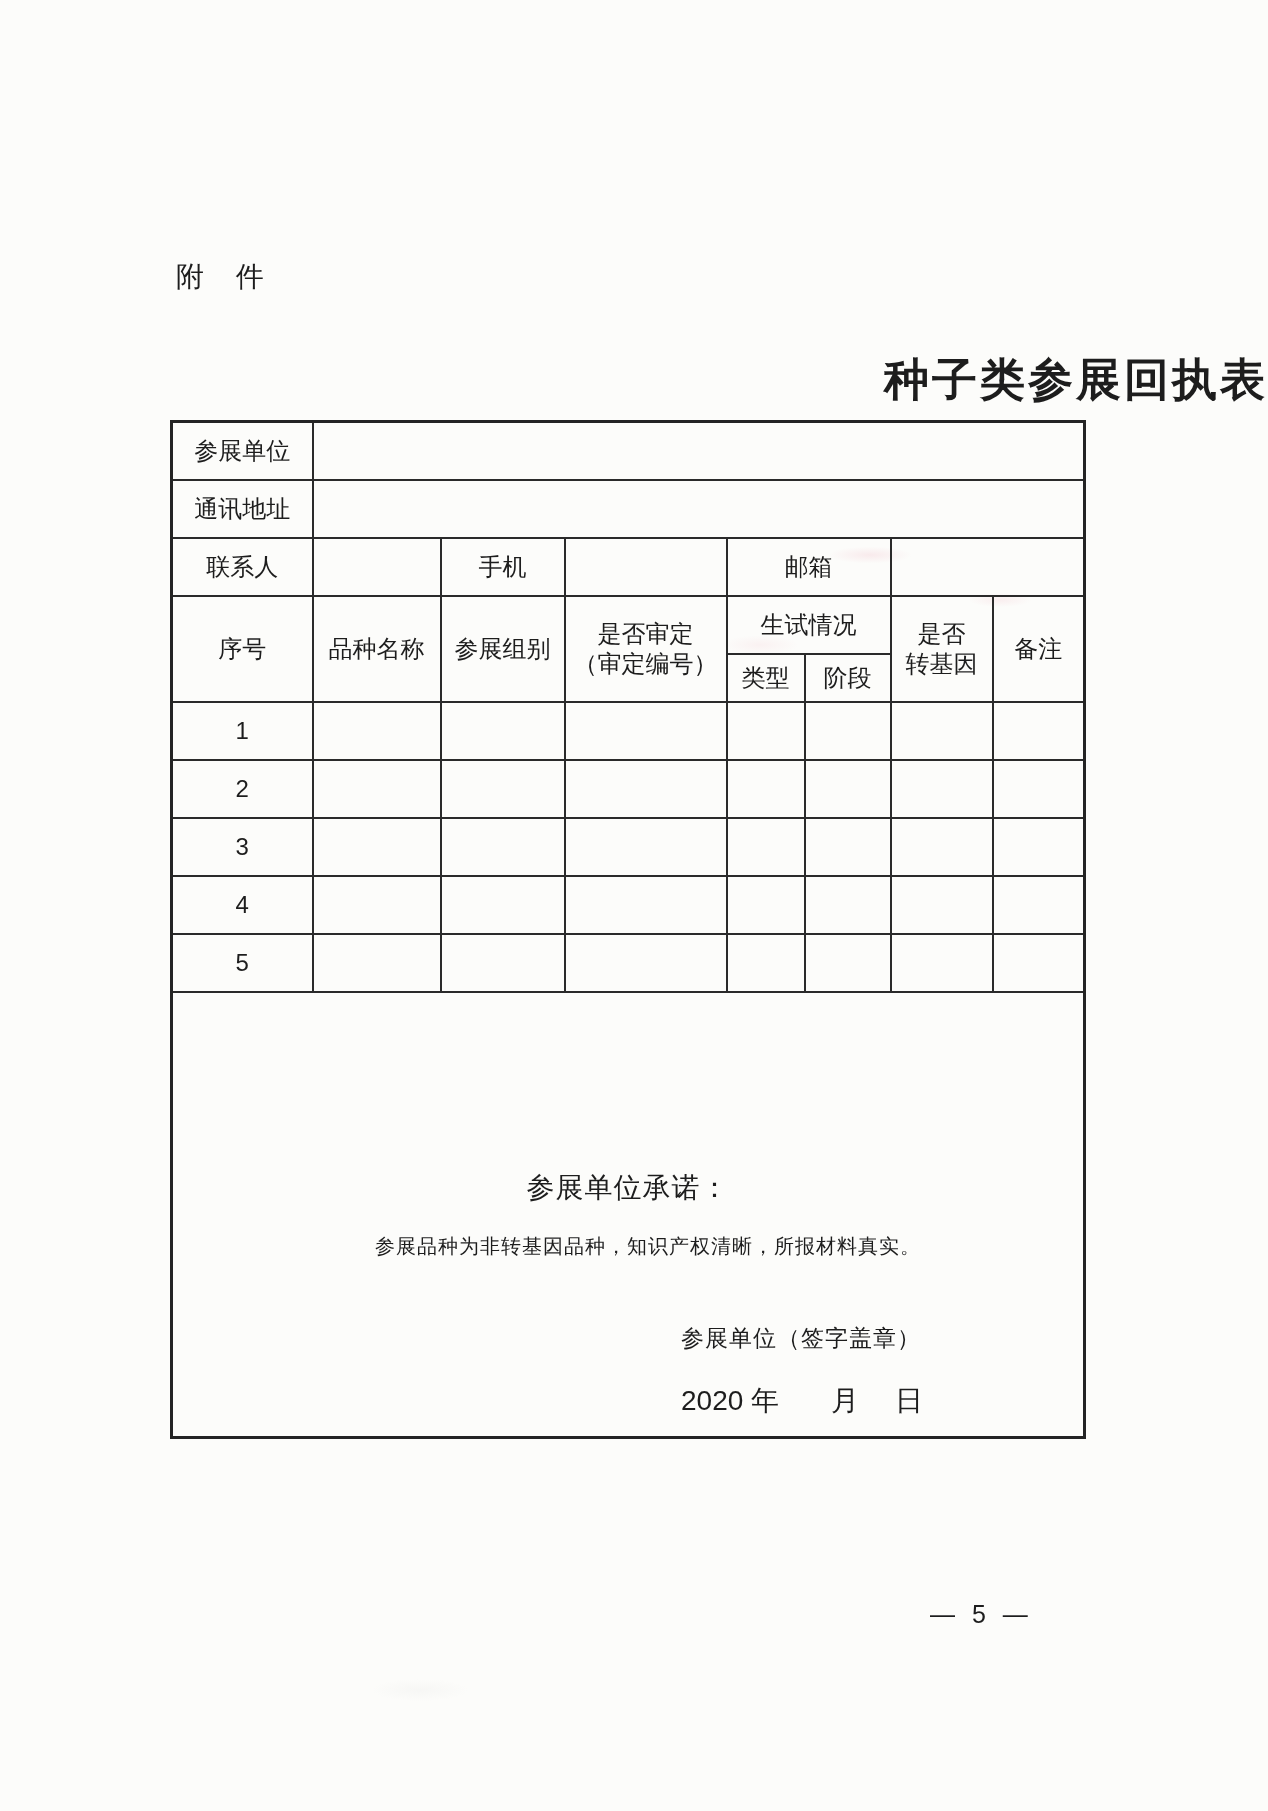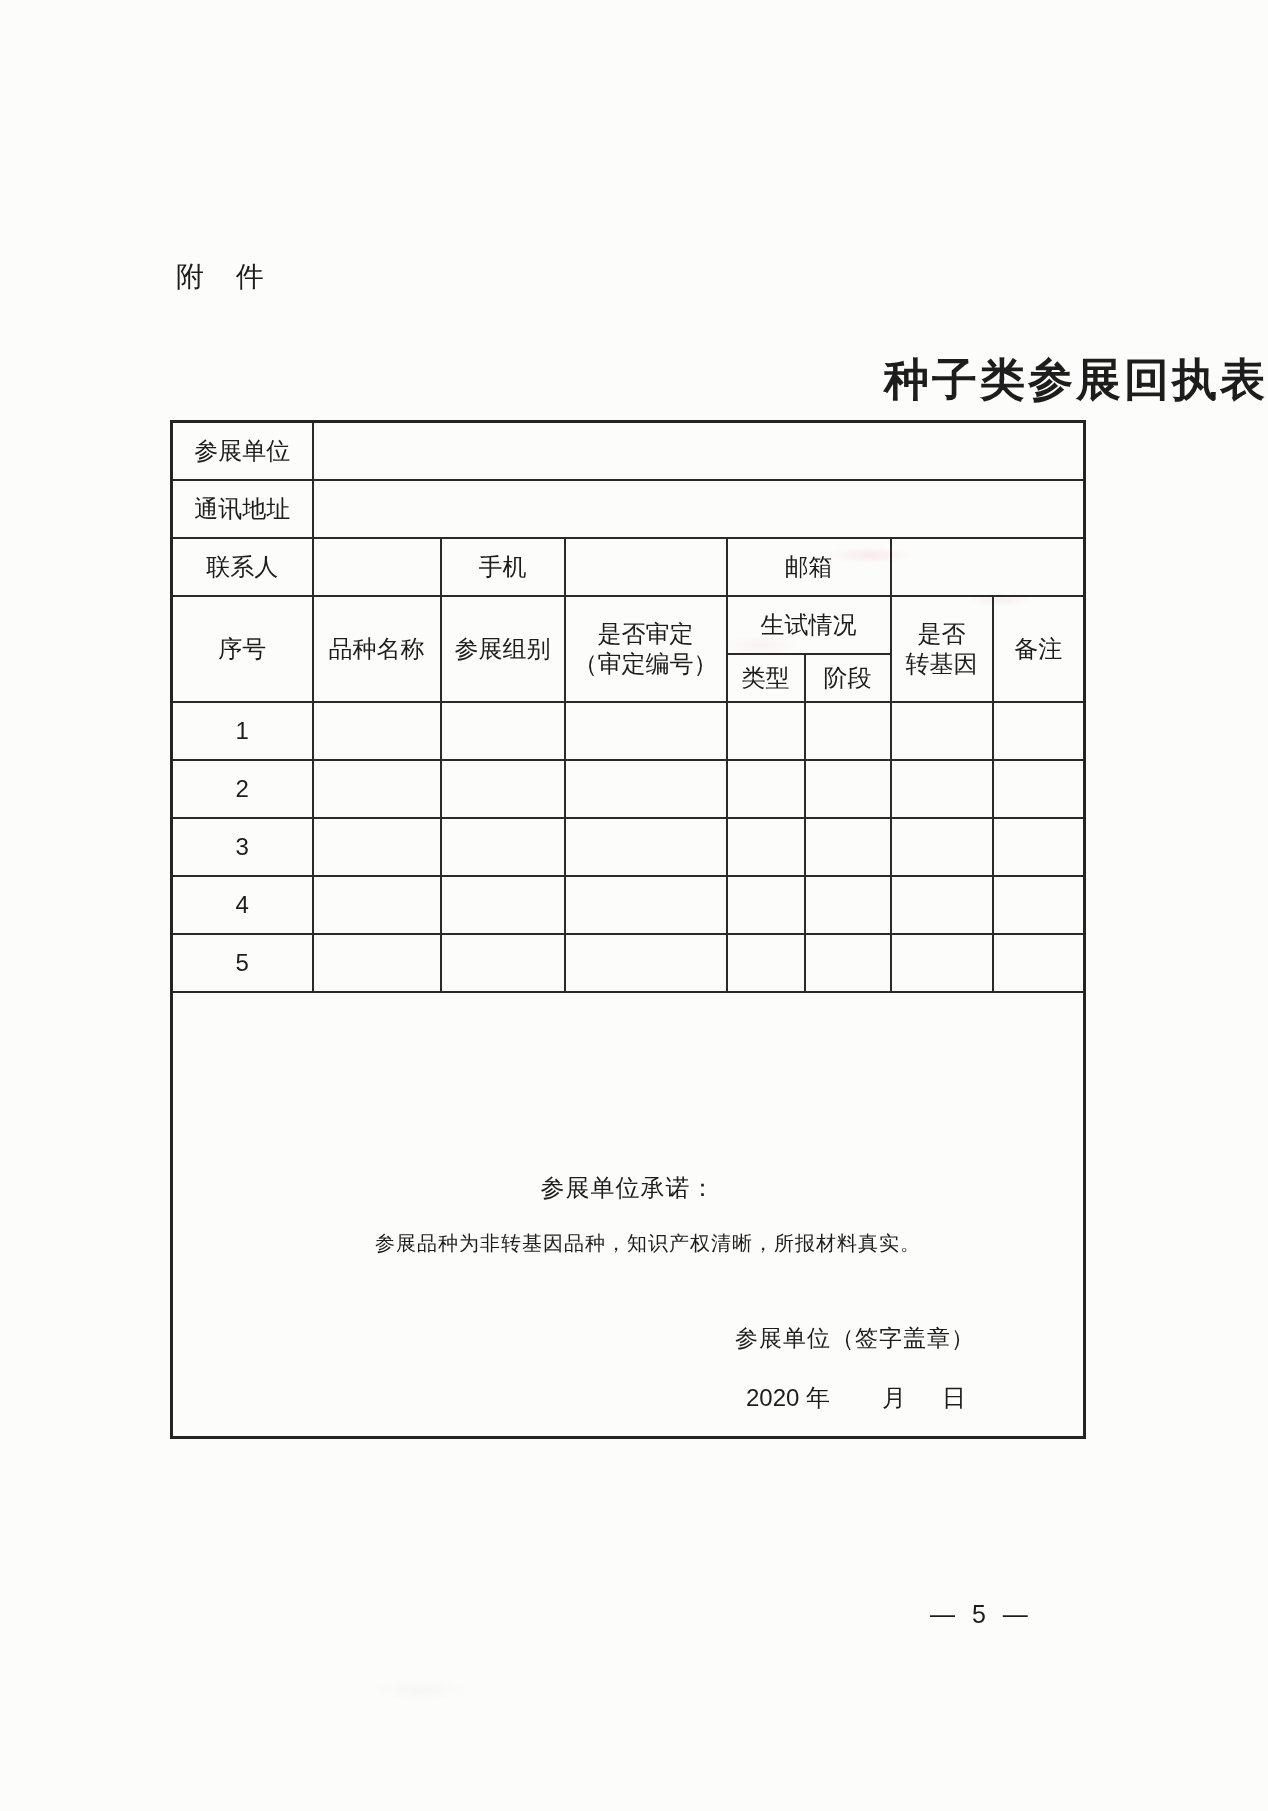--- a/index.html
+++ b/index.html
@@ -42,25 +42,25 @@
   tr.r-info td  { height:56px; }
   tr.r-head1 td { height:56px; line-height:1.25; }
   tr.r-head2 td { height:46px; }
   tr.r-data td  { height:56px; }
   td.commitment-cell {
     height:443px;
     vertical-align:top; text-align:left;
     padding:14px 18px;
     position:relative;
   }
-  .commit-head { font-size:24px; letter-spacing:1px; }
+  .commit-head { font-size:28px; letter-spacing:1px; }
   .commit-body { font-size:20px; margin-top:26px; text-indent:2em; letter-spacing:1px; }
-  .sign-block { position:absolute; left:562px; top:330px; }
+  .sign-block { position:absolute; left:506px; top:330px; }
   .sign-line  { font-size:23px; letter-spacing:1px; }
-  .date-line  { margin-top:28px; font-size:24px; padding-left:2px; }
+  .date-line  { margin-top:28px; font-size:28px; padding-left:2px; }
   .date-month { margin-left:52px; }
   .date-day   { margin-left:36px; }
   .notes {
     position:absolute; left:150px; top:1448px; width:1004px;
     font-size:24px; line-height:39px;
   }
   .notes p { margin:6px 0 0 0; }
   .pageno {
     position:absolute; left:930px; top:1600px;
     font-size:25px; letter-spacing:5px;

